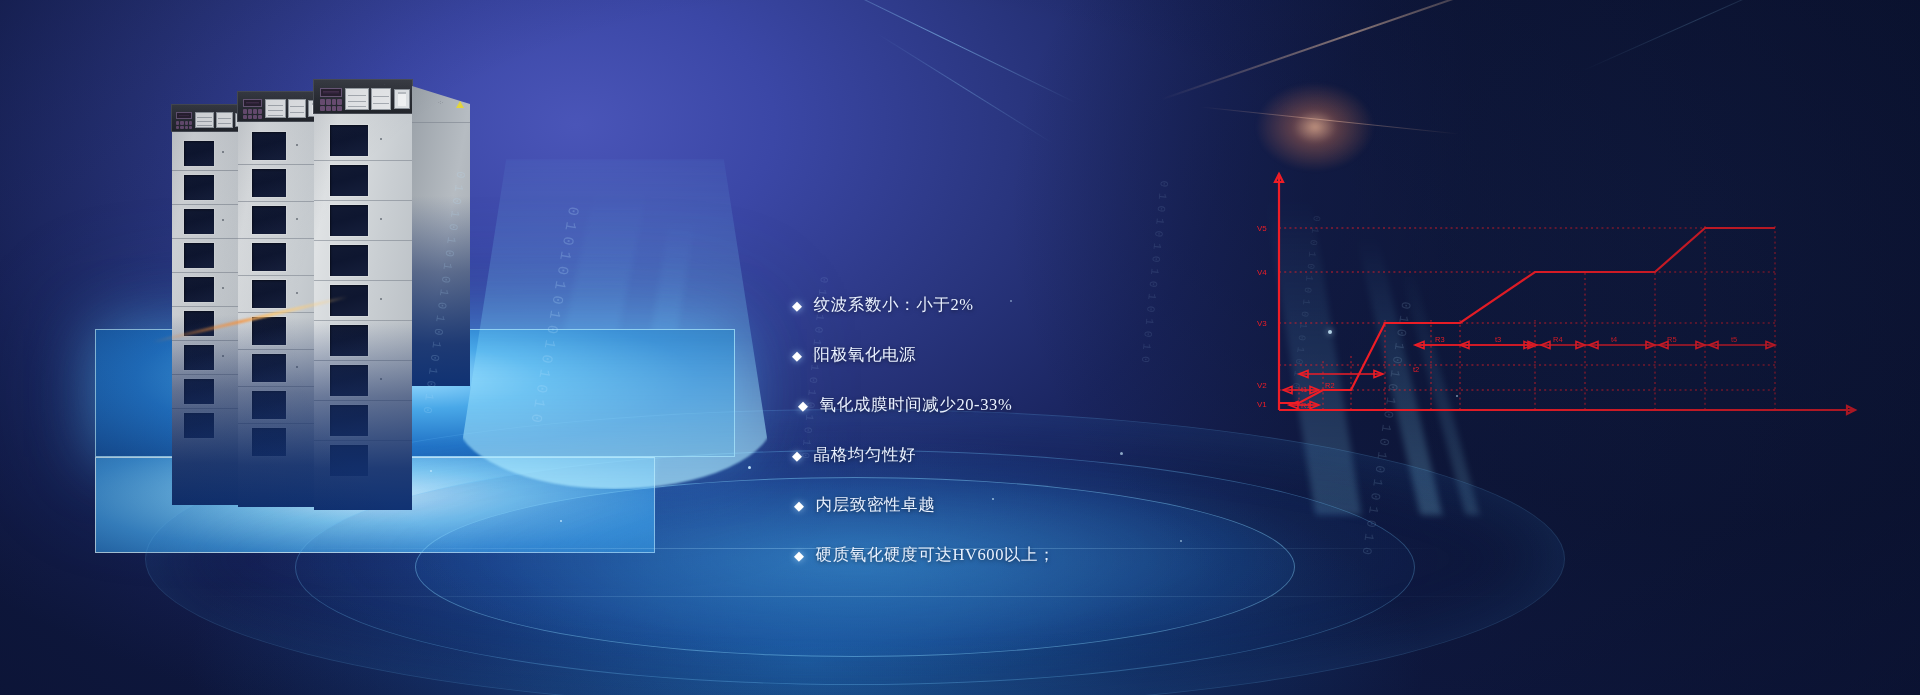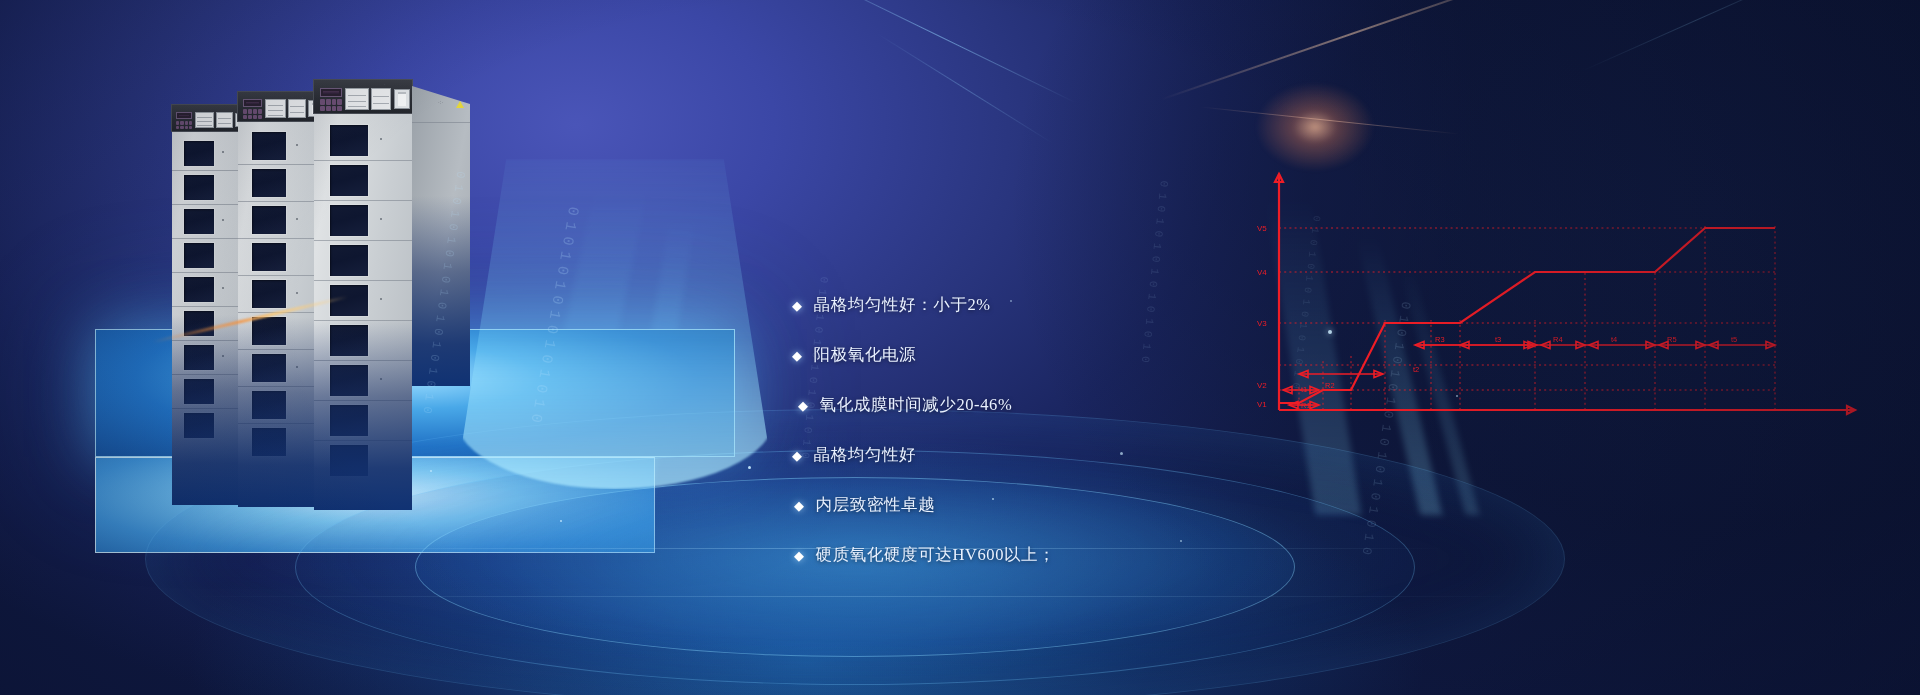--- a/index.html
+++ b/index.html
@@ -494,29 +494,29 @@
       <text class="clab" x="476" y="182">t5</text>
     </svg>
   </div>
 
   <div class="bg-vignette"></div>
 
 
   <div class="feature-list">
     <div class="feature">
       <span class="dia">◆</span>
-      <span>晶格均匀性好：小于2%</span>
+      <span>纹波系数小：小于2%</span>
     </div>
     <div class="feature">
       <span class="dia">◆</span>
       <span>阳极氧化电源</span>
     </div>
     <div class="feature">
       <span class="dia">◆</span>
-      <span>氧化成膜时间减少20-46%</span>
+      <span>氧化成膜时间减少20-33%</span>
     </div>
     <div class="feature">
       <span class="dia">◆</span>
       <span>晶格均匀性好</span>
     </div>
     <div class="feature">
       <span class="dia">◆</span>
       <span>内层致密性卓越</span>
     </div>
     <div class="feature">

